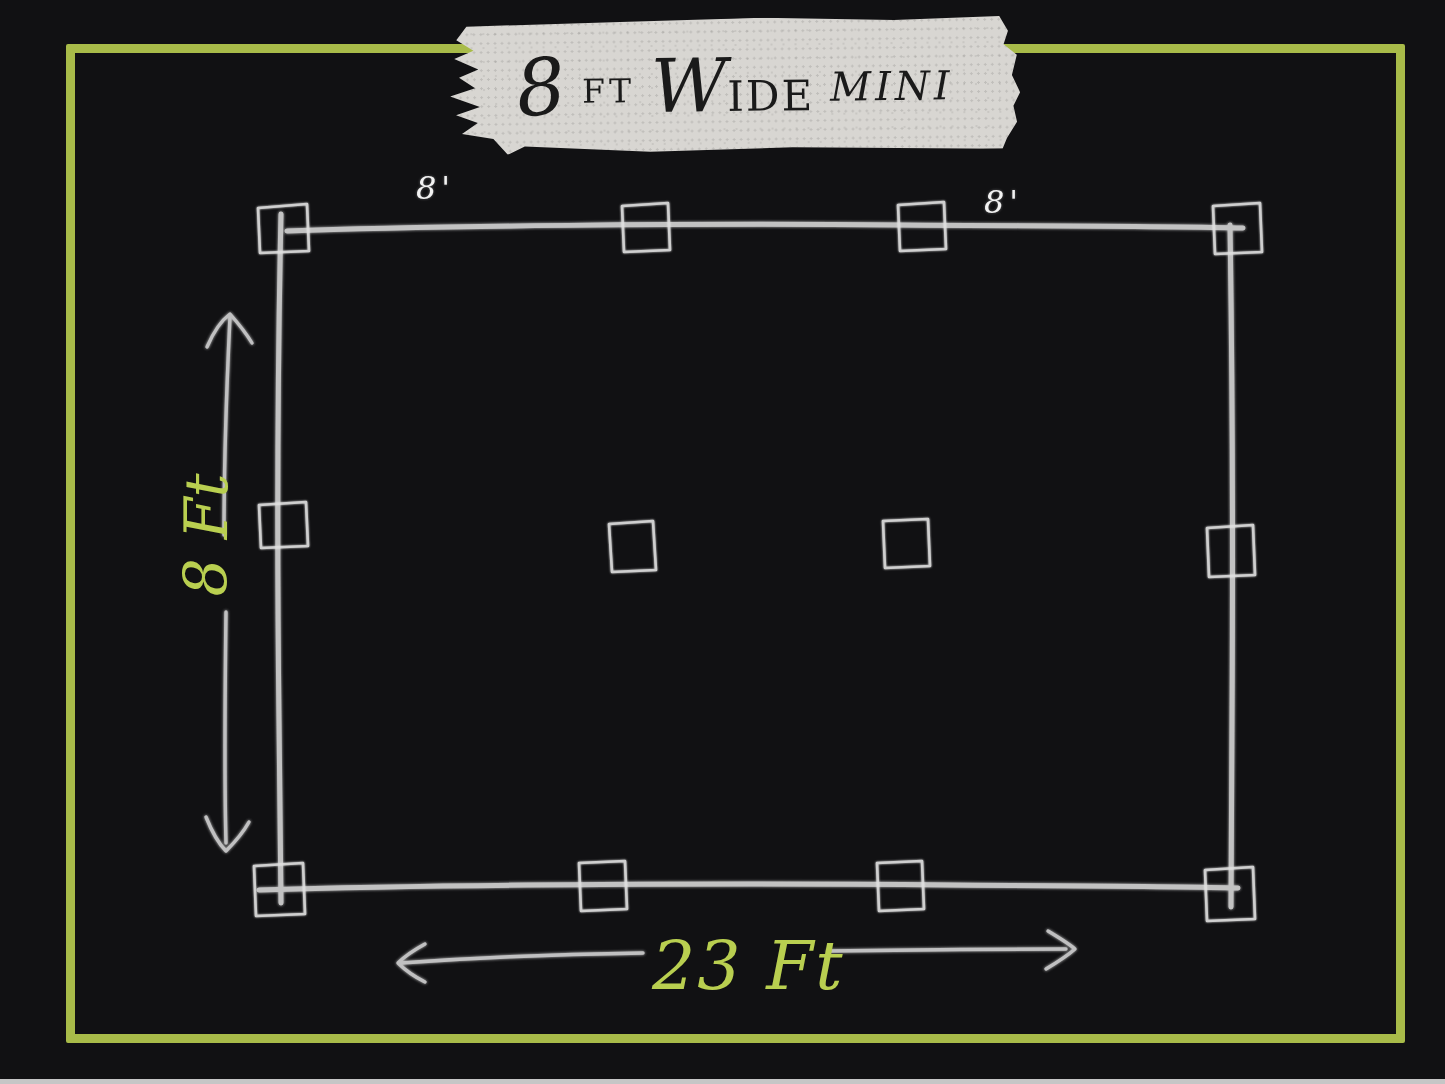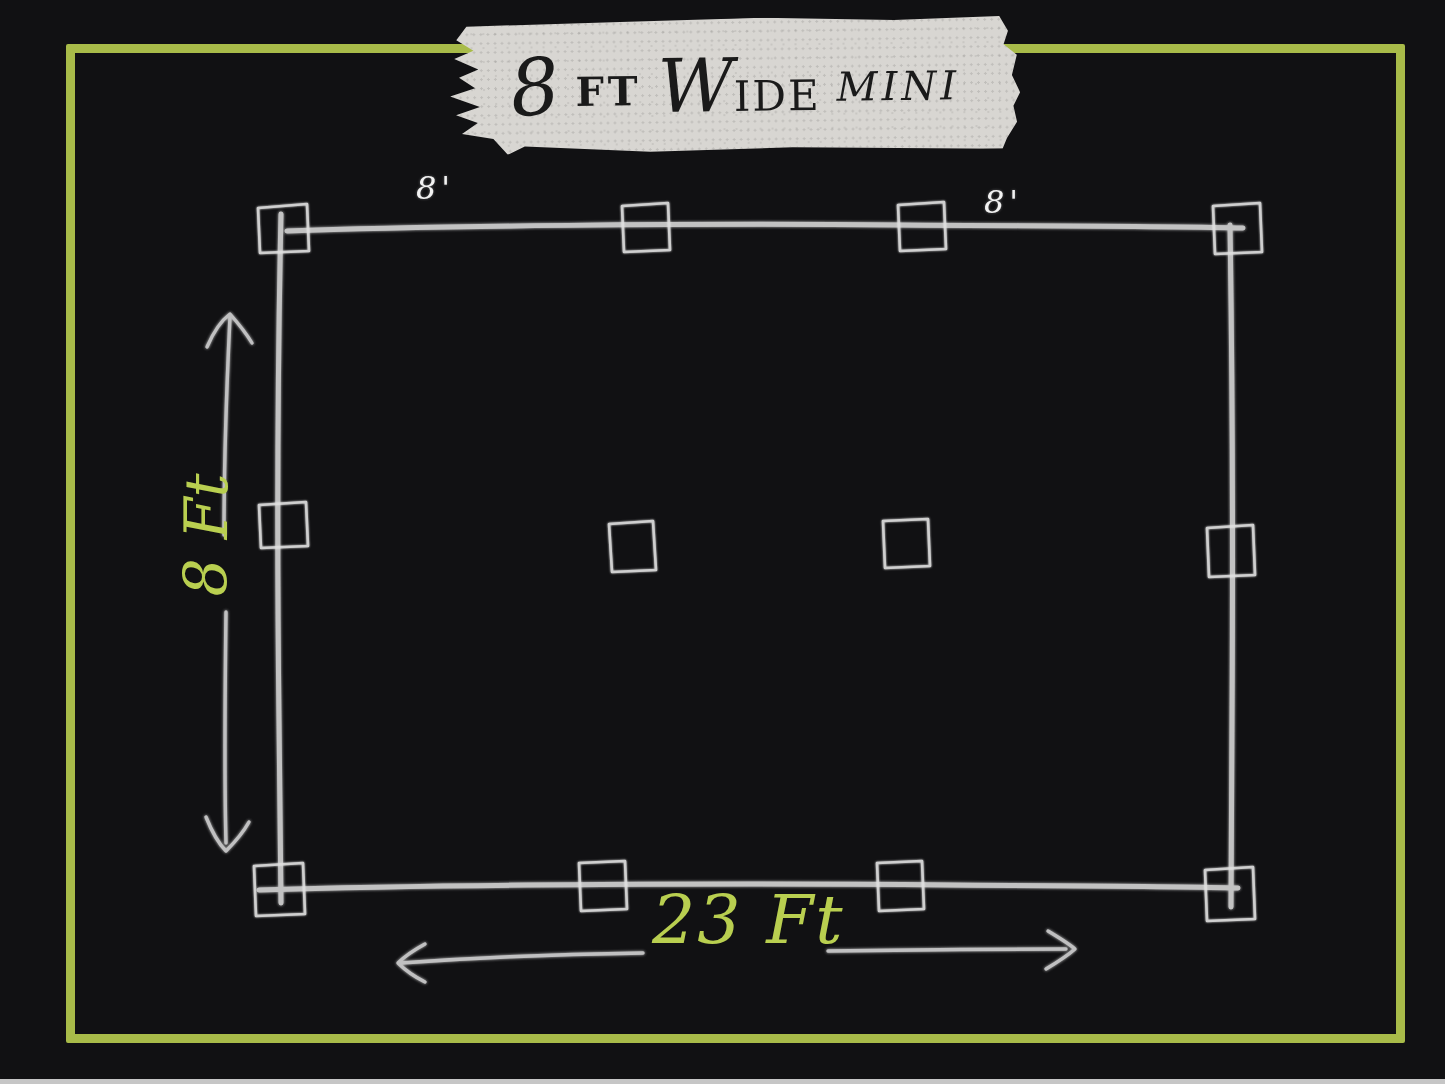--- a/index.html
+++ b/index.html
@@ -26,21 +26,21 @@
   .lbl-span-left  { left:416px; top:172px; }
   .lbl-span-right { left:984px; top:186px; }
 
   
   .lbl-height {
     position:absolute; left:106px; top:505px; width:200px;
     text-align:center; transform:rotate(-90deg);
     color:#b9cf50; font-style:italic; font-size:60px; line-height:1;
   }
   .lbl-width {
-    position:absolute; left:652px; top:886px;
+    position:absolute; left:652px; top:932px;
     color:#b9cf50; font-style:italic; font-size:68px; line-height:1;
     letter-spacing:2px;
   }
 
   
   .tape {
     position:absolute; left:450px; top:18px; width:570px; height:134px;
     background-color:#d8d6d2;
     background-image:
       radial-gradient(circle, rgba(45,45,45,0.14) 1px, transparent 1.4px),
@@ -53,21 +53,21 @@
       98% 12%, 97.2% 22%, 99.5% 30%, 98.6% 45%, 100% 58%,
       98.8% 68%, 99.4% 80%, 97.6% 92%, 96.8% 100%,
       60% 97%, 35% 99%, 13% 94%, 10% 100%, 7.5% 88%,
       2% 84%, 4.8% 76%, 1% 70%, 5.2% 64%, 0% 56%,
       4.4% 50%, 1.6% 42%, 5% 36%, 0.8% 28%, 4.2% 22%, 1.2% 14%
     );
     display:flex; align-items:center; justify-content:center;
     gap:16px; color:#1a1a1a;
   }
   .tape .t8   { font-size:78px; font-style:italic; line-height:1; transform:rotate(-5deg); }
-  .tape .tft  { font-size:40px; letter-spacing:4px; padding-top:8px;font-weight:bold; }
+  .tape .tft  { font-size:33px; letter-spacing:4px; padding-top:8px; }
   .tape .tword{ display:flex; align-items:baseline; }
   .tape .tw   { font-size:74px; font-style:italic; line-height:1; }
   .tape .tide { font-size:42px; letter-spacing:2px; }
   .tape .tmini{ font-size:40px; font-style:italic; letter-spacing:4px; padding-top:6px; }
 
   .bottom-strip {
     position:absolute; left:0; bottom:0; width:100%; height:5px;
     background:#c6c6c6;
   }
 </style>

